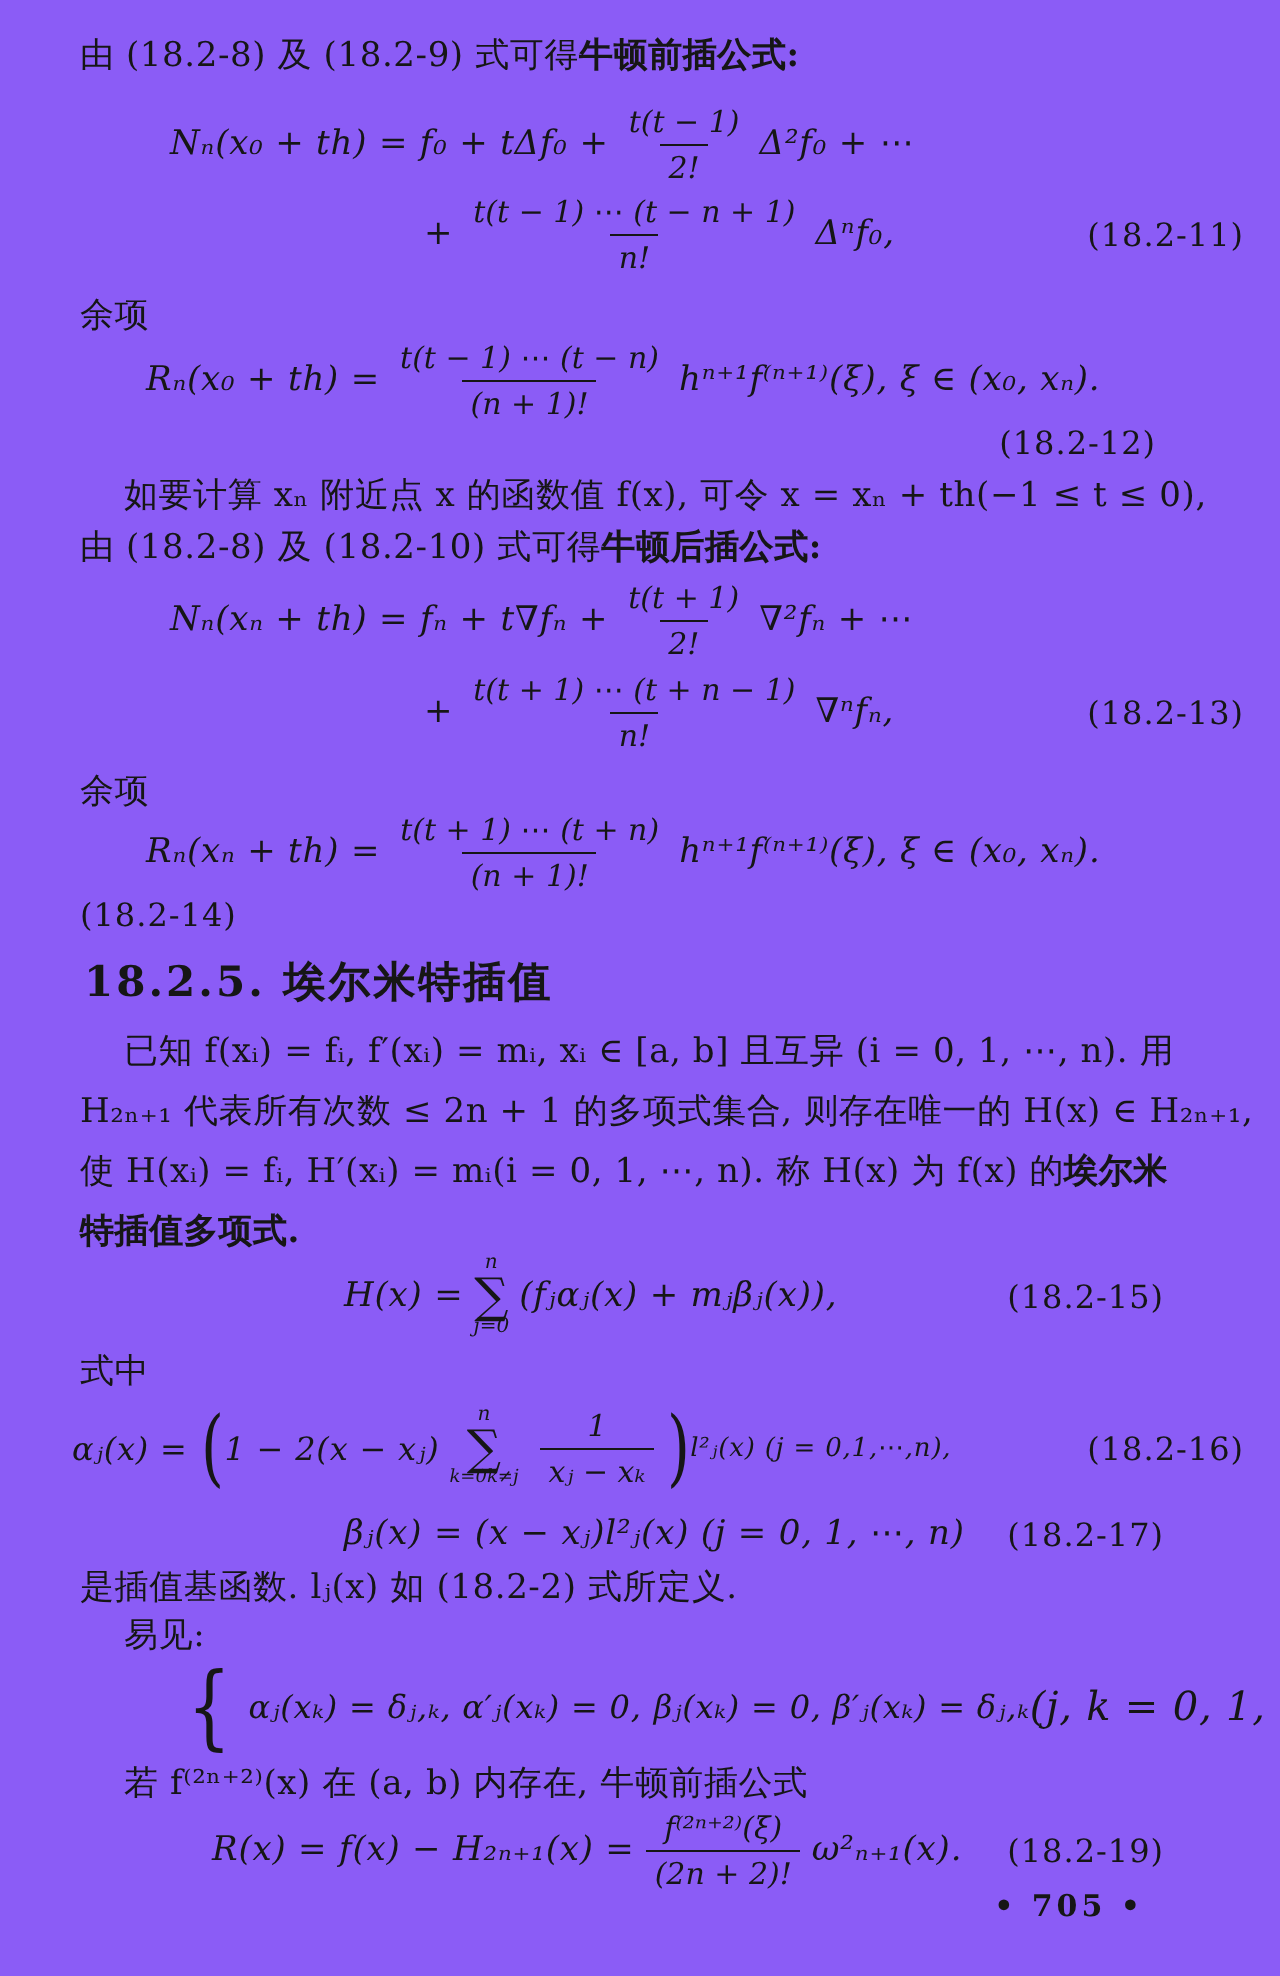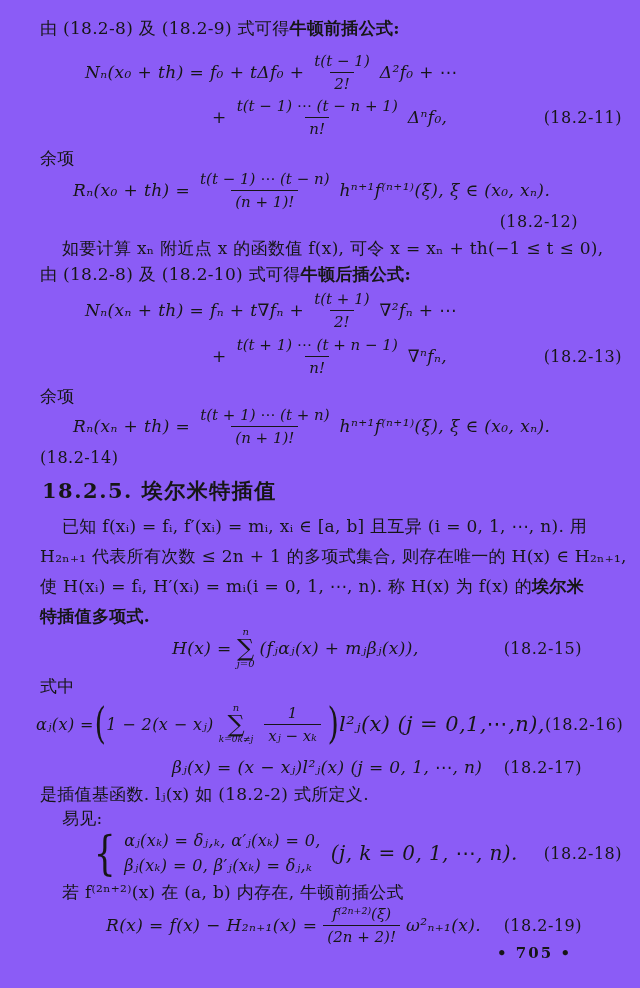--- a/index.html
+++ b/index.html
@@ -18,21 +18,21 @@
   .sum .sum-top{font-size:10px;margin-bottom:1px;}
   .sum .sum-sym{font-size:24px;font-style:normal;line-height:0.85;}
   .sum .sum-bot{font-size:10px;margin-top:1px;}
   .sum .sum-bot2{display:flex;flex-direction:row;align-items:center;font-size:9px;
        line-height:1.1;margin-top:1px;}
   .eqtag{margin-left:auto;font-size:16px;font-style:normal;letter-spacing:0.5px;}
   .bigparen{font-size:42px;font-weight:300;font-style:normal;line-height:0.75;
        transform:scaleX(0.7);margin:0 -2px;}
   .brace{font-size:46px;font-weight:300;font-style:normal;line-height:0.75;
        transform:scaleX(0.75);margin-right:5px;}
-  .cases{display:inline-flex;flex-direction:column;gap:6px;align-items:flex-start;}
+  .cases{display:inline-flex;flex-direction:row;gap:6px;align-items:flex-start;}
   .heading{font-size:21px;font-weight:bold;letter-spacing:1.5px;}
   .pagenum{font-size:15px;font-weight:bold;letter-spacing:2px;}
   .gap6{display:inline-block;width:6px;}
   .gap10{display:inline-block;width:10px;}
 </style>
 </head>
 <body>
 
 <div class="page">
 
@@ -163,21 +163,21 @@
       <span class="sum-bot2">
         <span>k=0</span>
         <span>k≠j</span>
       </span>
     </span>
     <span class="frac">
       <span class="num">1</span>
       <span class="den">xⱼ − xₖ</span>
     </span>
     <span class="bigparen">)</span>
-    <span class="math" style="font-size:21px;">l²ⱼ(x) (j = 0,1,⋯,n),</span>
+    <span class="math" style="font-size:13px;">l²ⱼ(x) (j = 0,1,⋯,n),</span>
     <span class="eqtag">(18.2-16)</span>
   </div>
 
   <div class="row" style="top:754px;height:26px;padding-left:132px;">
     <span class="math">βⱼ(x) = (x − xⱼ)l²ⱼ(x) (j = 0, 1, ⋯, n)</span>
     <span class="eqtag" style="margin-right:40px;">(18.2-17)</span>
   </div>
 
   <div class="row" style="top:782px;">
     <span class="text">是插值基函数. lⱼ(x) 如 (18.2-2) 式所定义.</span>

